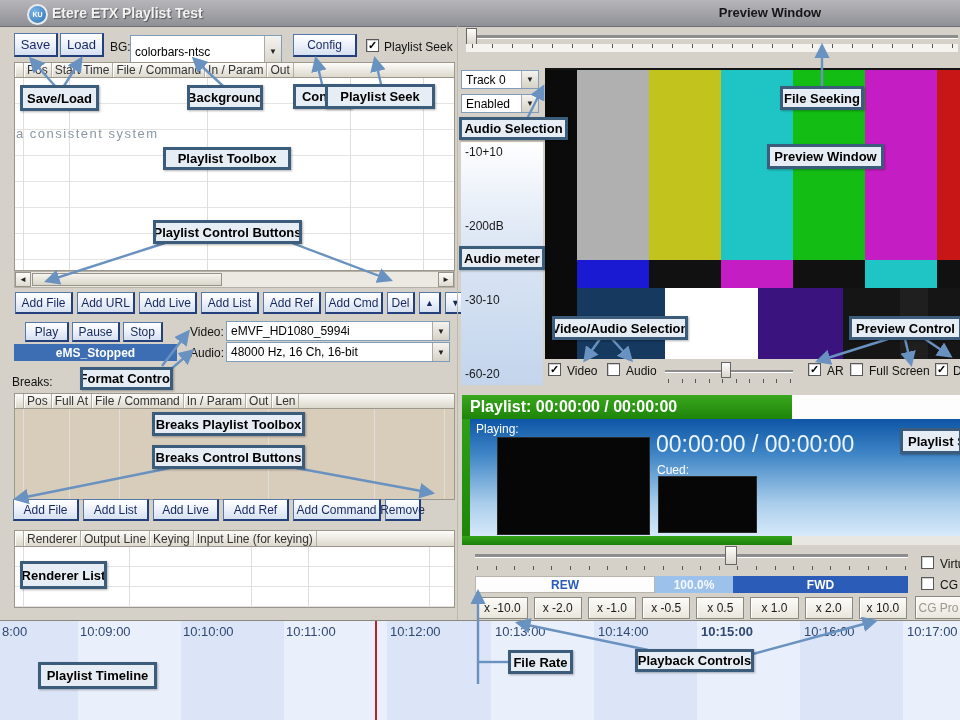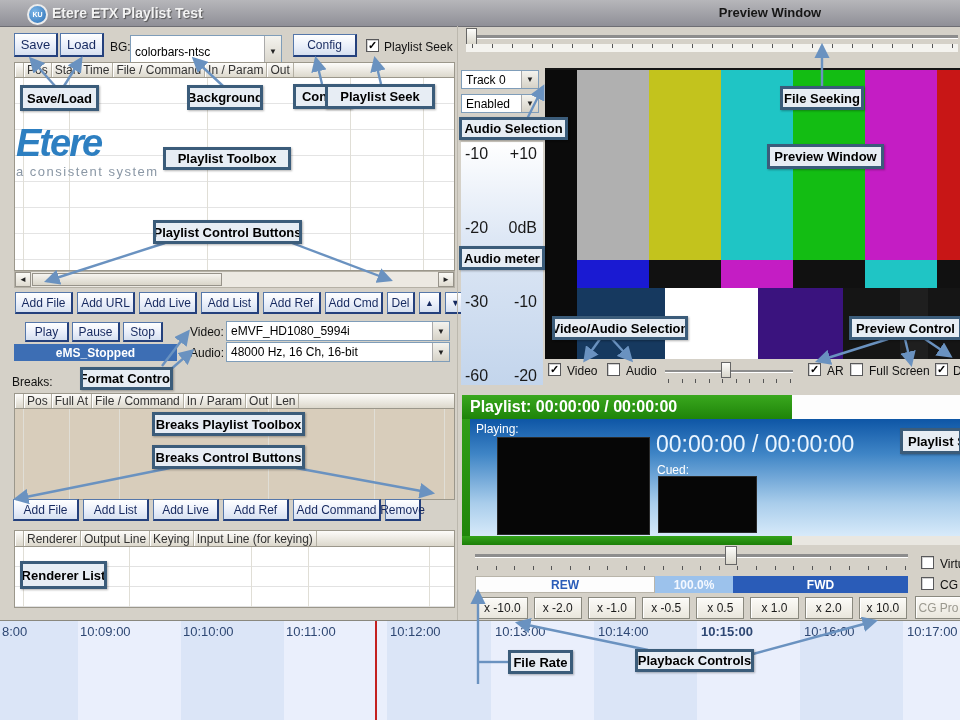--- a/index.html
+++ b/index.html
@@ -60,21 +60,21 @@
   #br-buttons .xbtn:nth-child(6){width:36px}
   #speed-buttons .graybtn{position:static;flex:1;height:22px}
   
   .sb{position:absolute;background:#ece9e2;border:1px solid #b5b1a6;box-sizing:border-box}
   .sbbtn{position:absolute;width:16px;top:0;bottom:0;background:linear-gradient(180deg,#fbfaf6,#dfdbd0);
     border:1px solid #97938a;display:flex;align-items:center;justify-content:center;font-size:8px;color:#222;box-sizing:border-box}
   .sbthumb{position:absolute;top:1px;bottom:1px;background:linear-gradient(180deg,#f6f4ef,#d9d5c9);border:1px solid #97938a;box-sizing:border-box}
   
   #meter{position:absolute;left:461px;top:142px;width:82px;height:243px;
     background:linear-gradient(180deg,#ffffff,#dde7f5 40%,#c3d5ec)}
-  .mrow{position:absolute;left:4px;right:6px;display:flex;justify-content:space-between;font-size:16px;color:#1a1a1a}
+  .mrow{position:absolute;left:4px;right:6px;display:flex;font-size:12px;color:#1a1a1a}
   .mrow:nth-child(1){top:3px}.mrow:nth-child(2){top:77px}.mrow:nth-child(3){top:151px}.mrow:nth-child(4){top:225px}
   
   .groove{position:absolute;background:#8d8d8d;box-shadow:0 1px 0 #fff}
   .shandle{position:absolute;background:linear-gradient(180deg,#fdfdfb,#d9d6cb);border:1px solid #666;box-sizing:border-box}
   .tick{position:absolute;top:0;width:1px;height:4px;background:#555}
   .tickstrip{position:absolute}
   
   #green-bar{position:absolute;left:462px;top:395px;width:330px;height:24px;
     background:linear-gradient(180deg,#3aa81e,#1e8409);color:#fff;font-size:16px;font-weight:bold;
     display:flex;align-items:center;padding-left:8px;box-sizing:border-box;white-space:nowrap}
@@ -137,21 +137,20 @@
   </div>
   <div class="tbody" id="pl-body" style="left:14px;top:78px;width:441px;height:193px">
       <i class="vline" style="left: 8px;"></i>
       <i class="vline" style="left: 54px;"></i>
       <i class="vline" style="left: 192px;"></i>
       <i class="vline" style="left: 335px;"></i>
       <i class="vline" style="left: 408px;"></i>
     </div>
 
   <div id="logo">
-    <span id="logo-name">Etere</span>
     <span id="logo-tag">a consistent system</span>
   </div>
 
   <div class="sb" style="left:14px;top:271px;width:441px;height:17px">
     <span class="sbbtn" style="left:0">◄</span>
     <span class="sbthumb" style="left:17px;width:190px"></span>
     <span class="sbbtn" style="right:0">►</span>
   </div>
 
   <div class="btnrow" id="pl-buttons" style="left:15px;top:292px">
@@ -438,20 +437,21 @@
   <div class="callout" style="left:152px;top:412px;width:153px;height:24px">Breaks Playlist Toolbox</div>
   <div class="callout" style="left:152px;top:445px;width:153px;height:24px">Breaks Control Buttons</div>
   <div class="callout" style="left:20px;top:561px;width:87px;height:28px">Renderer List</div>
   <div class="callout" style="left:459px;top:117px;width:109px;height:23px">Audio Selection</div>
   <div class="callout" style="left:459px;top:246px;width:86px;height:24px">Audio meter</div>
   <div class="callout" style="left:552px;top:316px;width:136px;height:24px">Video/Audio Selection</div>
   <div class="callout" style="left:849px;top:316px;width:113px;height:24px">Preview Control</div>
   <div class="callout" style="left:780px;top:86px;width:84px;height:24px">File Seeking</div>
   <div class="callout" style="left:767px;top:144px;width:117px;height:25px">Preview Window</div>
   <div class="callout" style="left:900px;top:428px;width:62px;height:26px;justify-content:flex-start;padding-left:5px">Playlist St</div>
+  <div class="callout" style="left:38px;top:662px;width:119px;height:27px">Playlist Timeline</div>
   <div class="callout" style="left:508px;top:650px;width:65px;height:24px">File Rate</div>
   <div class="callout" style="left:635px;top:649px;width:119px;height:23px">Playback Controls</div>
 
   <svg id="arrow-svg">
     <defs>
       <marker id="ah" viewBox="0 0 10 10" refX="8" refY="5" markerWidth="6.5" markerHeight="6.5" orient="auto-start-reverse">
         <path d="M0,0 L10,5 L0,10 z" fill="#6a92c0"></path>
       </marker>
     </defs>
     <g stroke="#6a92c0" stroke-width="2.4" fill="none">

